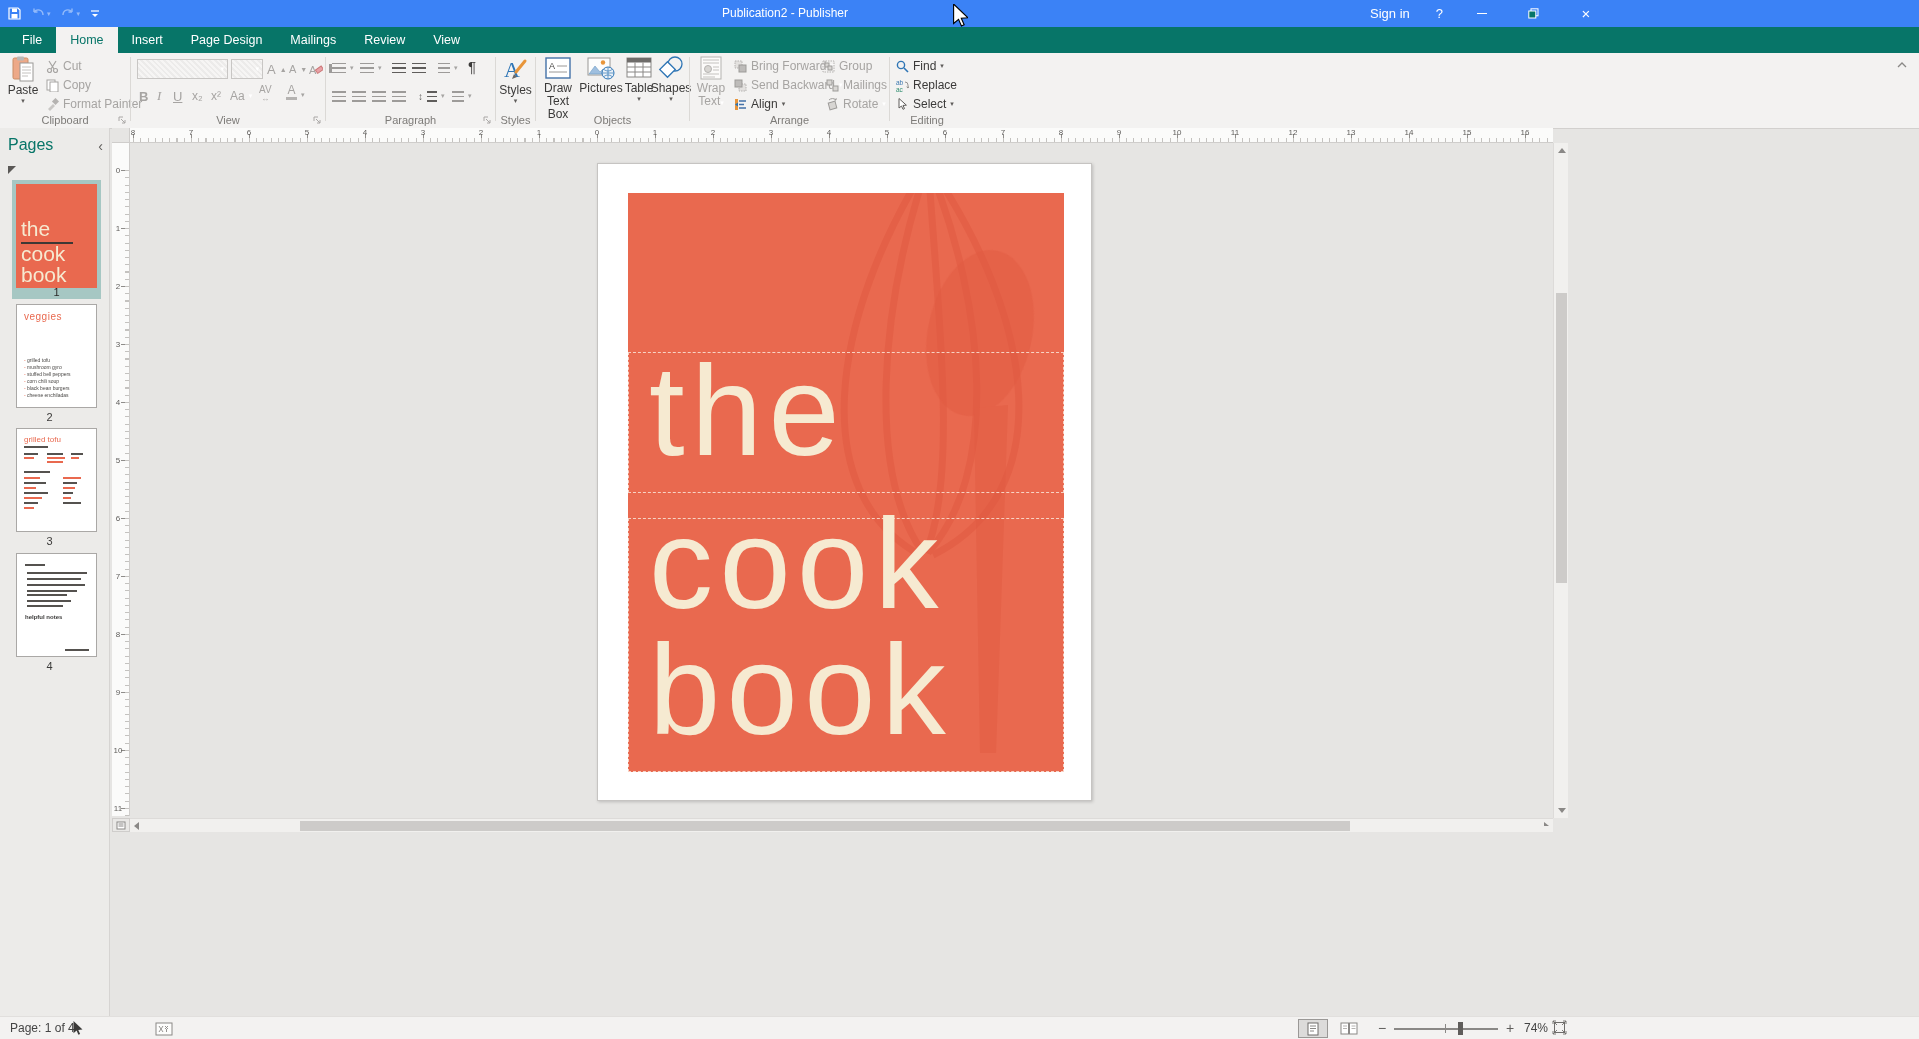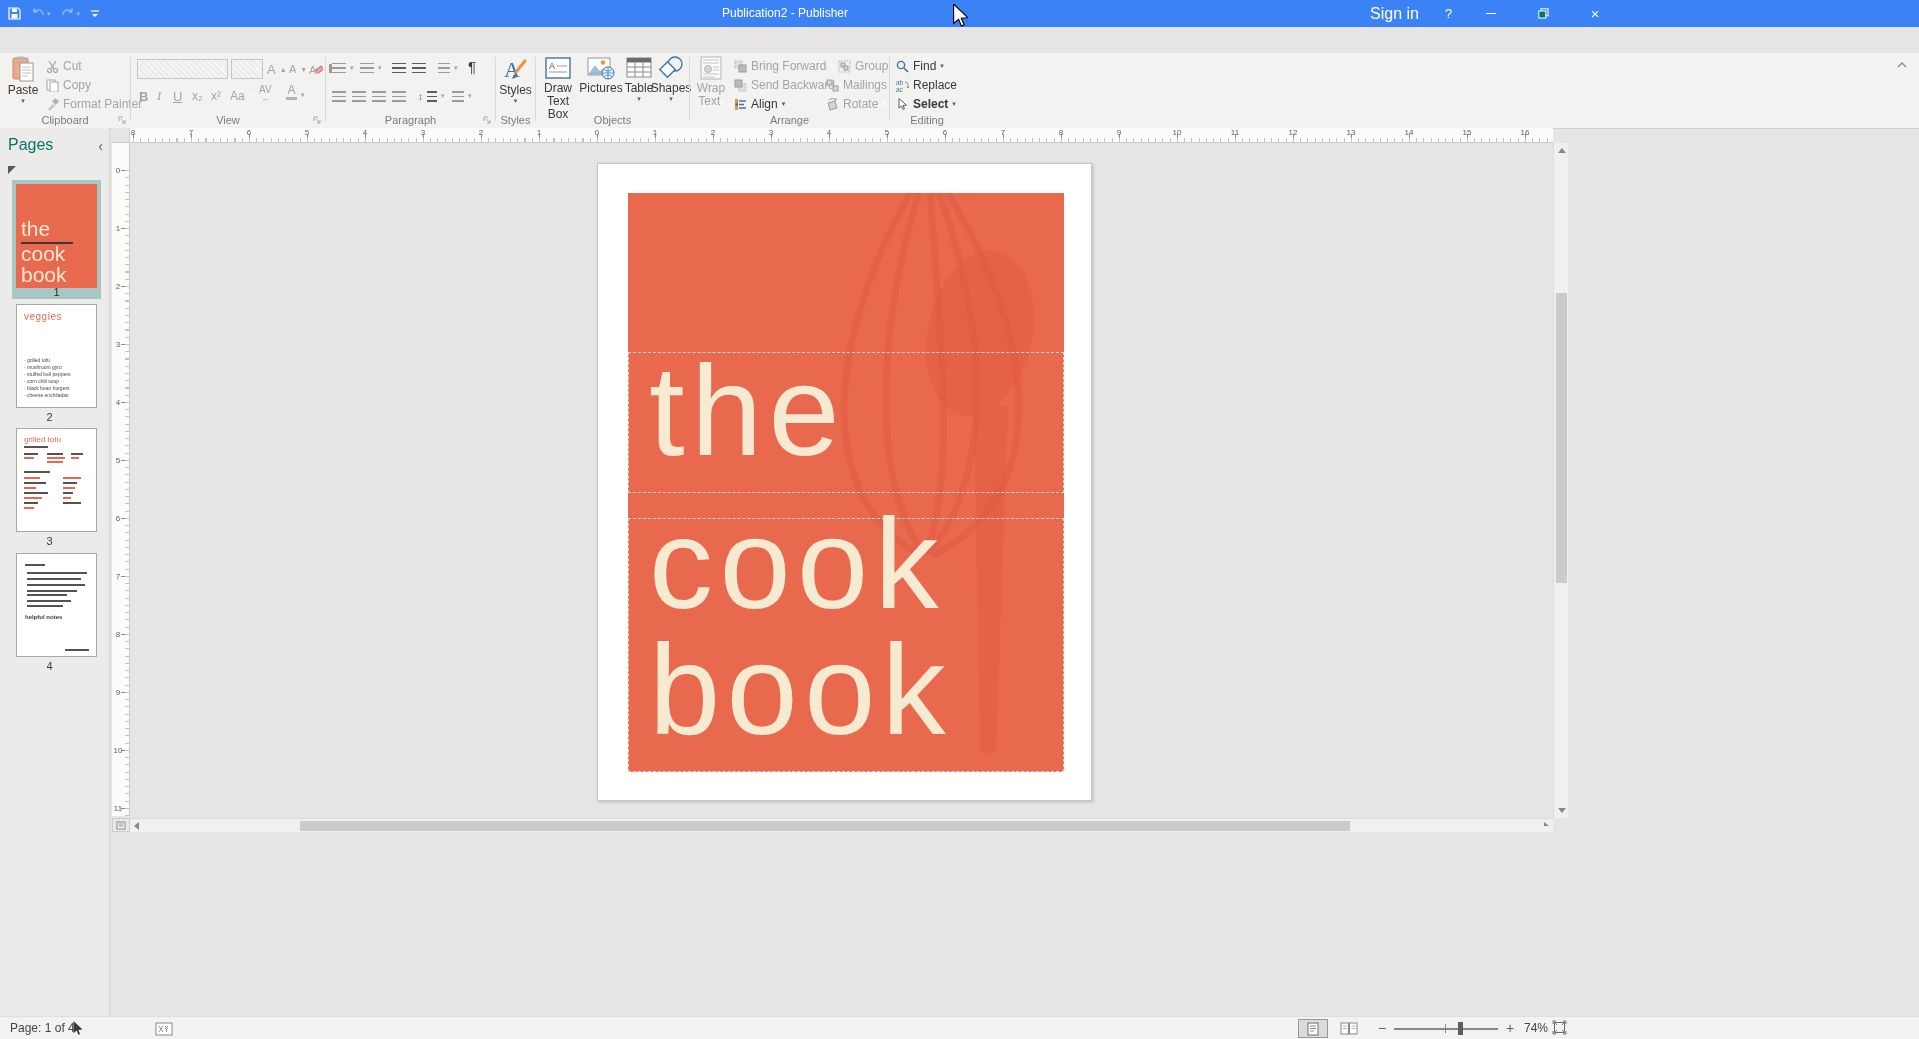--- a/index.html
+++ b/index.html
@@ -131,39 +131,48 @@
       </span>
       <span class="qbtn">
         <svg width="10" height="10" viewBox="0 0 10 10">
             <path d="M1,2 h8" stroke="#fff" stroke-width="1.2"></path>
             <path d="M2,5 l3,3 3,-3 z" fill="#fff"></path>
           </svg>
       </span>
     </div>
     <div id="title-text">Publication2 - Publisher</div>
     <div id="tb-right">
-      <span style="font-size:16px;">Sign in</span>
+      <span style="font-size:13px;">Sign in</span>
       <span style="font-size:13px;">?</span>
       <span class="wbtn">
           <span style="display:block;width:10px;border-bottom:1px solid #fff;"></span>
         </span>
       <span class="wbtn">
         <svg width="11" height="11" viewBox="0 0 11 11">
             <rect x="3" y="0.8" width="7" height="7" fill="none" stroke="#fff"></rect>
             <rect x="0.8" y="3" width="7" height="7" fill="#077568" stroke="#fff"></rect>
           </svg>
       </span>
       <span class="wbtn" style="font-size:15px;">×</span>
     </div>
 
     <svg width="16" height="24" viewBox="0 0 10 15" style="position:absolute;left:952px;top:4px;z-index:99;">
       <path d="M1,0 L1,12.2 L4.1,9.6 L5.9,13.8 L7.6,13 L5.8,8.9 L10,8.6 Z" fill="#fff" stroke="#000" stroke-width=".7"></path>
     </svg>
   </div>
 
+  <div id="tabrow">
+      <div class="tab">File</div>
+      <div class="tab active">Home</div>
+      <div class="tab">Insert</div>
+      <div class="tab">Page Design</div>
+      <div class="tab">Mailings</div>
+      <div class="tab">Review</div>
+      <div class="tab">View</div>
+    </div>
 
   <div id="ribbon">
 
     <div class="rgroup" style="left:0;width:130px;">
       <div class="bigbtn" style="left:6px;top:3px;width:34px;">
         <svg width="22" height="26" viewBox="0 0 22 26">
             <rect x="1" y="2" width="15" height="21" rx="1.5" fill="#eda988" stroke="#c98d64"></rect>
             <rect x="5" y="0.5" width="7" height="4" rx="1" fill="#b9b7b5"></rect>
             <rect x="8" y="7" width="13" height="18" fill="#fff" stroke="#9a9896"></rect>
             <path d="M10,11 h9 M10,14 h9 M10,17 h9 M10,20 h6" stroke="#c4c2bf" stroke-width="1"></path>
@@ -382,21 +391,21 @@
       </div>
       <div class="sbtn ena" style="left:44px;top:42px;">
         <svg width="13" height="13" viewBox="0 0 13 13">
             <rect x="1" y="1" width="3" height="11" fill="#e8953a"></rect>
             <path d="M5,3 h7 M5,6.5 h5 M5,10 h7" stroke="#4472a8" stroke-width="1.5"></path>
             <path d="M1,6.5 l3,-2 v4 z" fill="#2e75b5"></path>
           </svg>
         <span>Align</span>
           <span class="ddw" style="color:#5f5d5b;">▾</span>
       </div>
-      <div class="sbtn dis" style="left:148px;top:4px;">
+      <div class="sbtn dis" style="left:132px;top:4px;">
         <svg width="13" height="13" viewBox="0 0 13 13">
             <rect x="1" y="1" width="11" height="11" fill="none" stroke="#b5b3b1" stroke-dasharray="1.5 1"></rect>
             <rect x="3" y="3" width="4" height="4" fill="#d8d6d3" stroke="#9d9b99"></rect>
             <rect x="6" y="6" width="4" height="4" fill="#d8d6d3" stroke="#9d9b99"></rect>
           </svg>
         <span>Group</span>
       </div>
       <div class="sbtn dis" style="left:136px;top:23px;">
         <svg width="13" height="13" viewBox="0 0 13 13">
             <rect x="1" y="1" width="5" height="5" fill="#d8d6d3" stroke="#9d9b99"></rect>
@@ -426,21 +435,21 @@
           <span class="ddw" style="color:#5f5d5b;">▾</span>
       </div>
       <div class="sbtn ena" style="left:6px;top:23px;">
         <svg width="13" height="13" viewBox="0 0 13 13">
             <text x="0" y="6" font-size="6.5" fill="#3b78b0" font-family="sans-serif">ab</text>
             <text x="0" y="13" font-size="6.5" fill="#2d8c6e" font-family="sans-serif">ac</text>
             <path d="M9,3 a3,3 0 0 1 3,3 v3 l-1.4,-1.2 m1.4,1.2 l1,-1.6" stroke="#8a8886" fill="none" stroke-width=".9"></path>
           </svg>
         <span>Replace</span>
       </div>
-      <div class="sbtn ena" style="left:6px;top:42px;font-weight:bold;">
+      <div class="sbtn ena" style="left:6px;top:42px;">
         <svg width="13" height="13" viewBox="0 0 13 13">
             <path d="M3,0.5 L3,10 L5.5,8 L7,11.3 L8.5,10.6 L7,7.4 L10.4,7.2 Z" fill="#fff" stroke="#5f5d5b"></path>
           </svg>
         <span>Select</span>
           <span class="ddw" style="color:#5f5d5b;">▾</span>
       </div>
       <div class="glabel">Editing</div>
     </div>
 
     <svg width="10" height="7" viewBox="0 0 10 7" style="position:absolute;right:12px;top:8px;">

